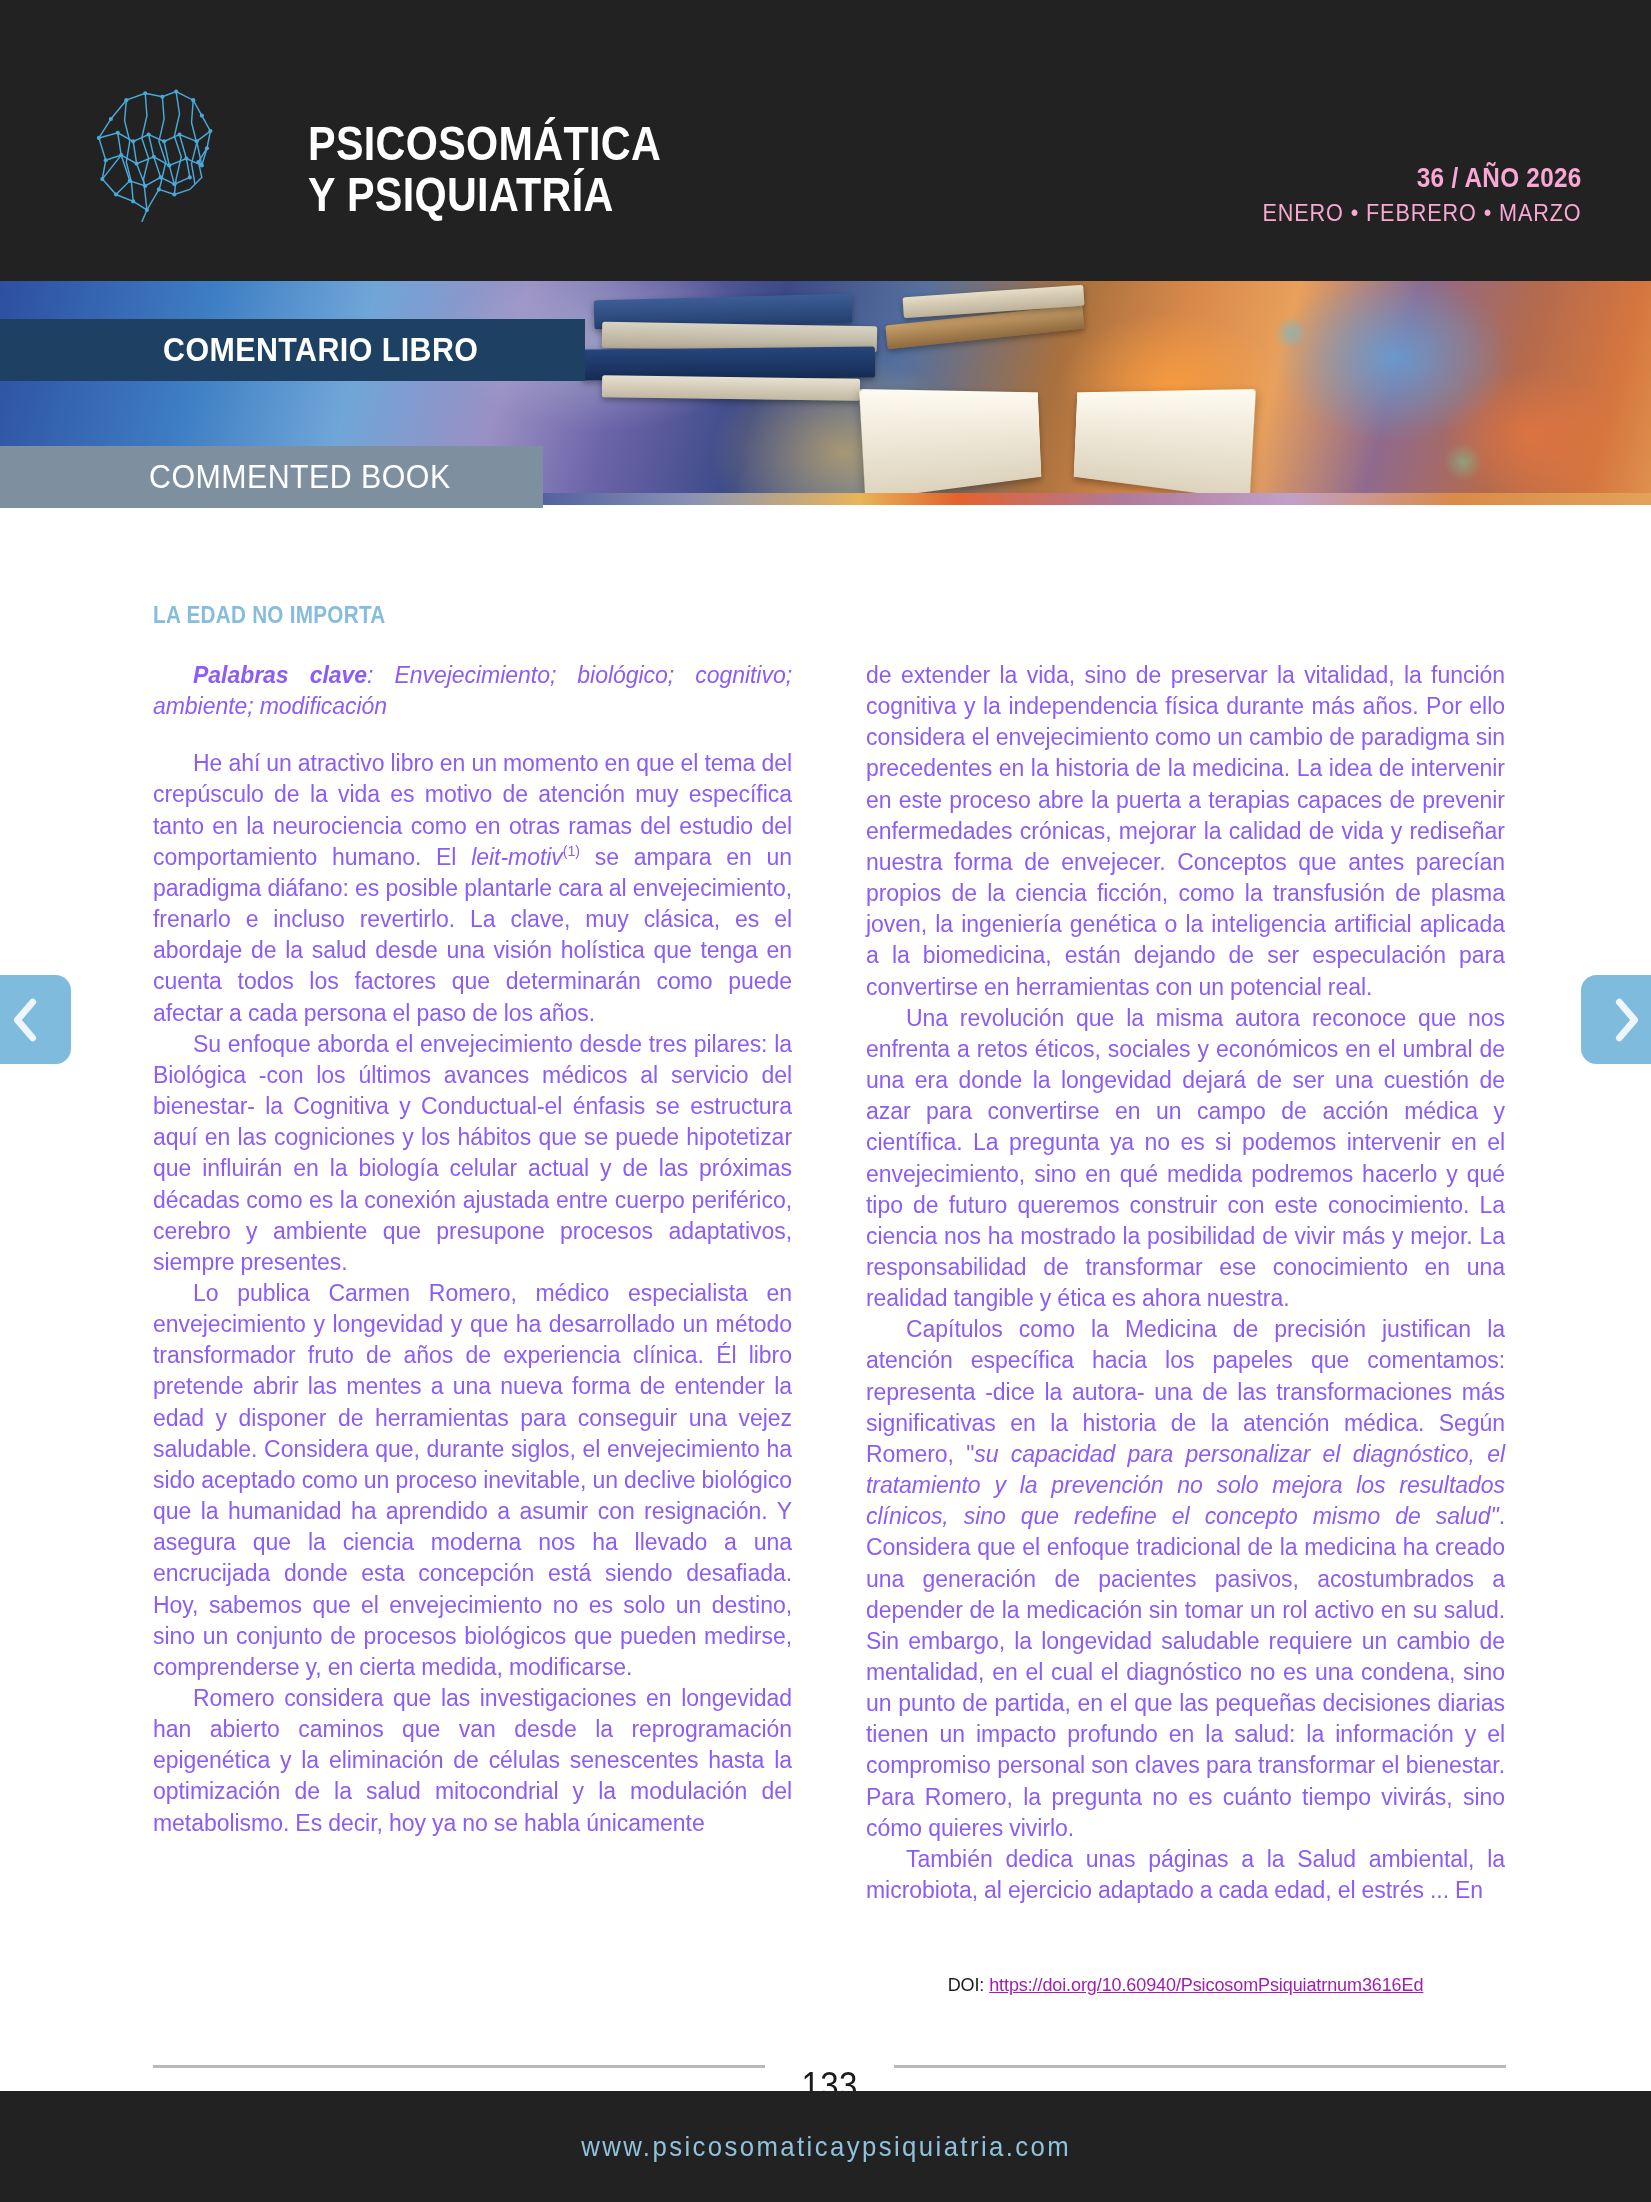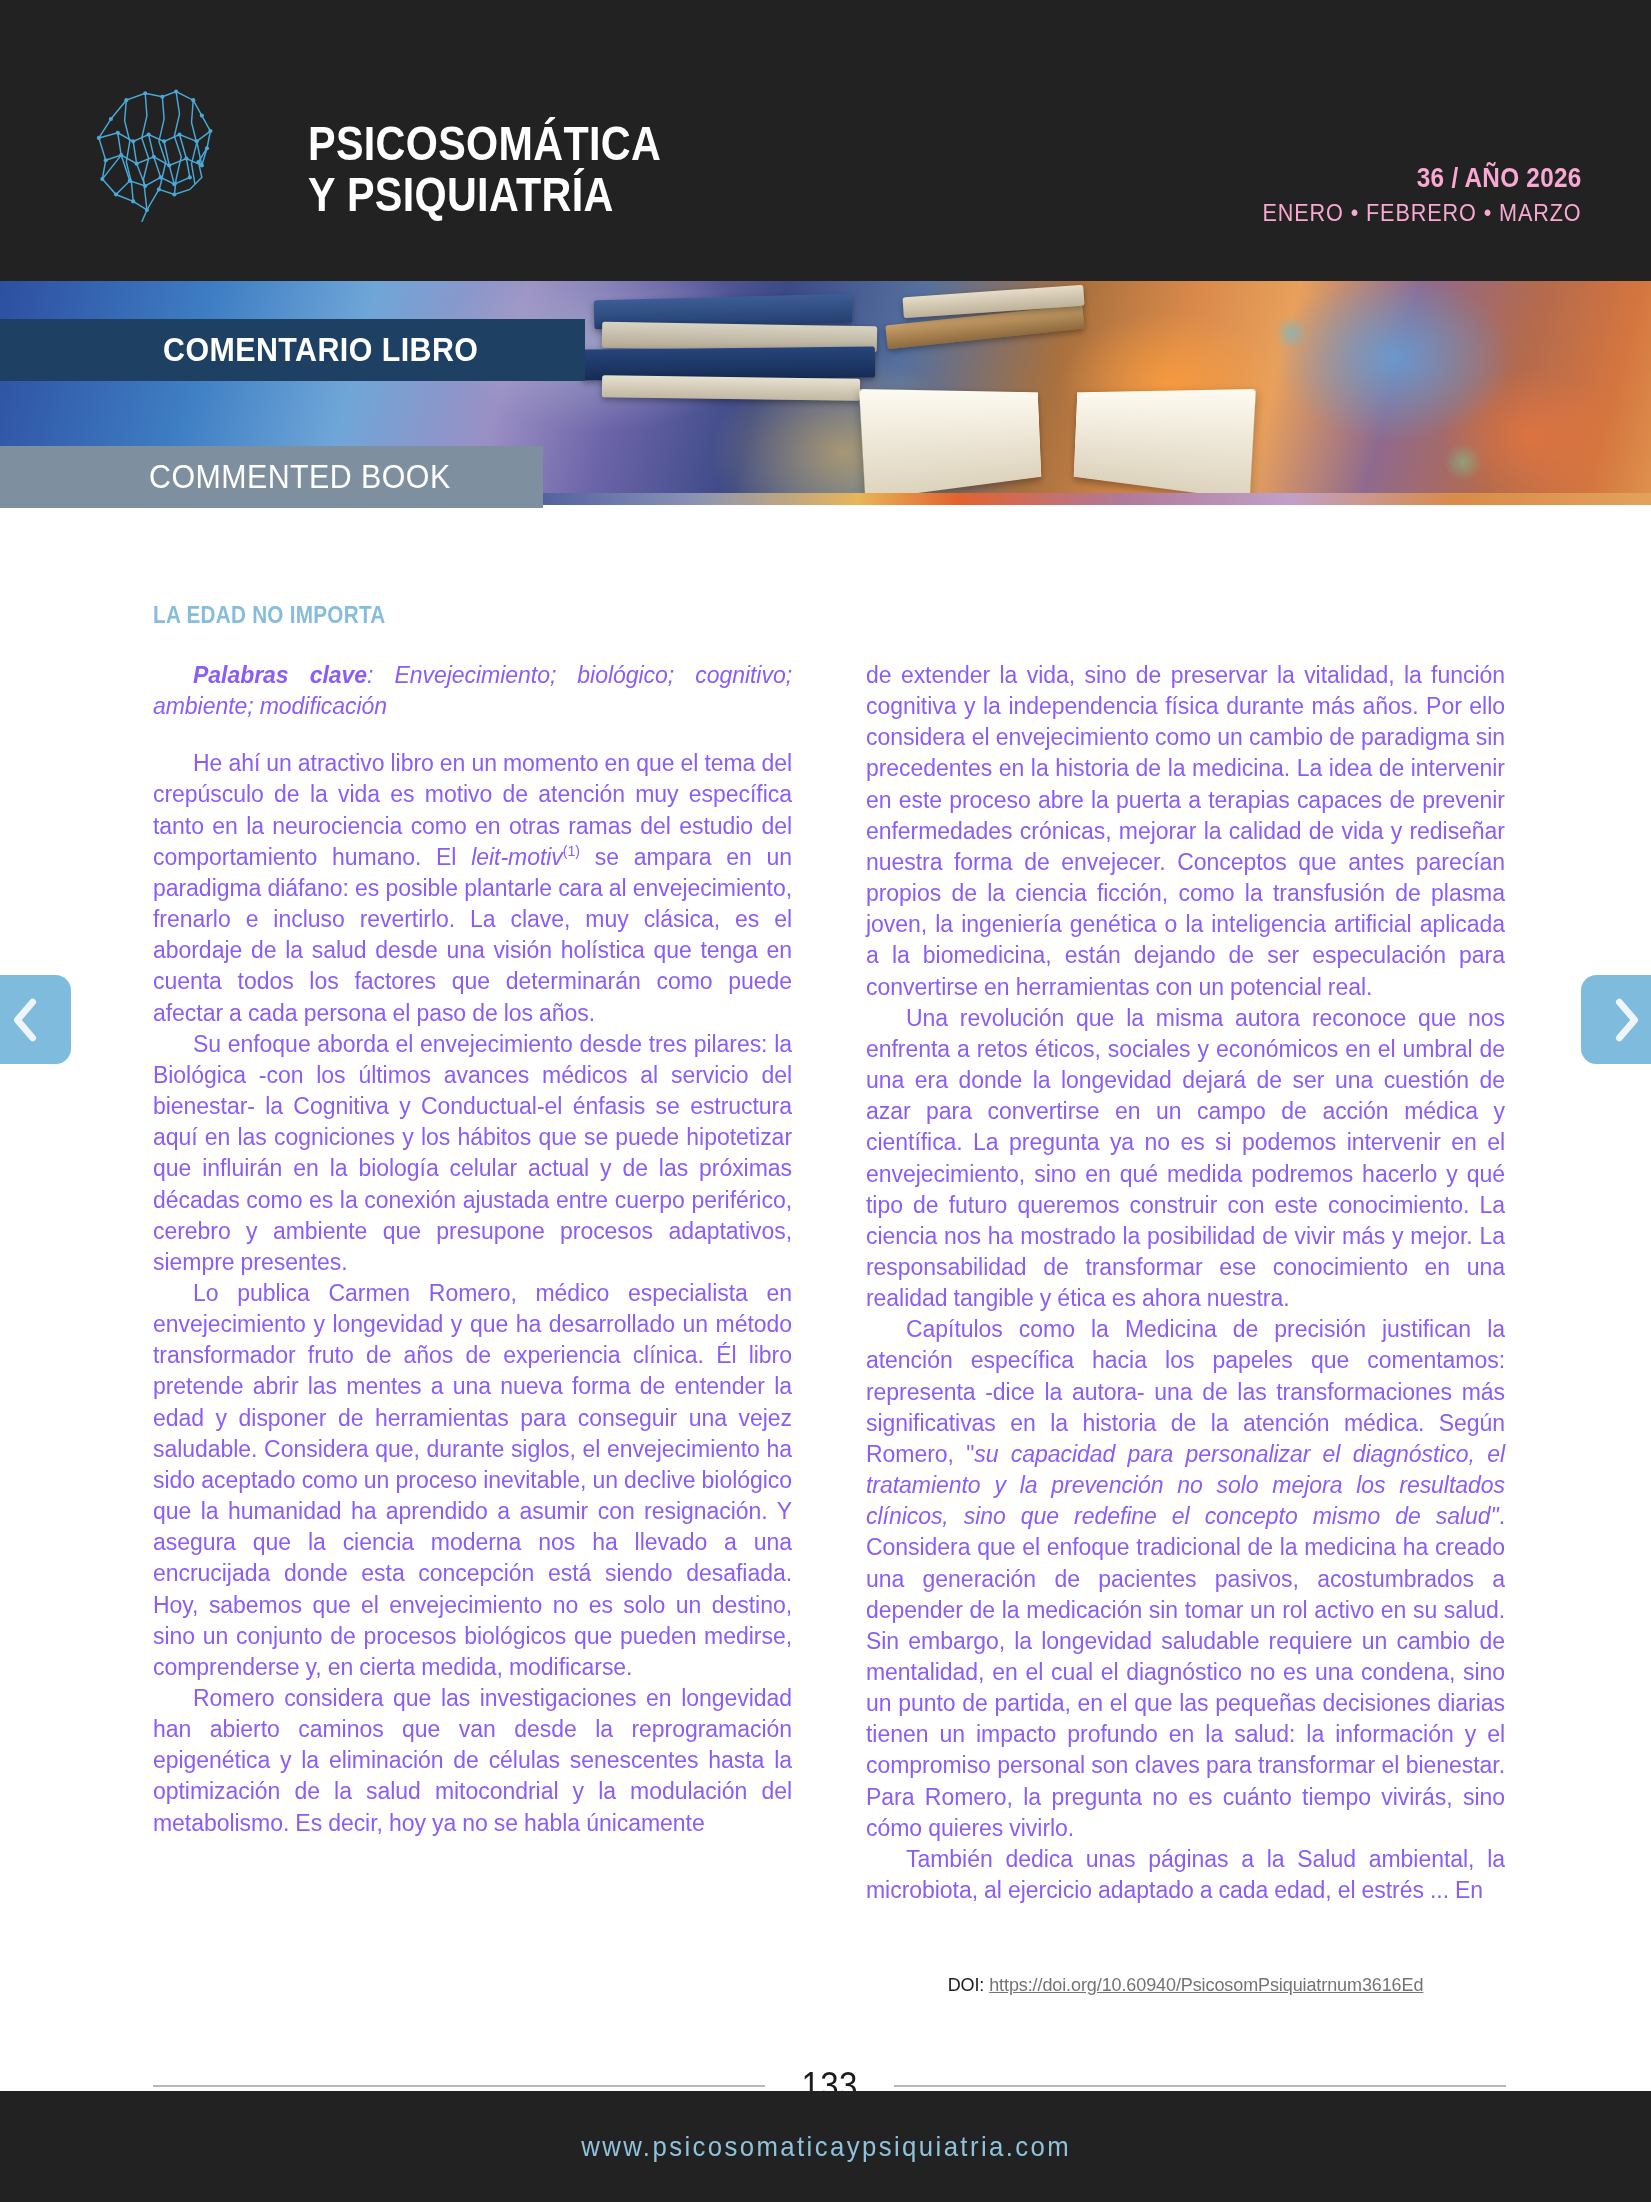--- a/index.html
+++ b/index.html
@@ -248,32 +248,32 @@
     left: 866px;
     top: 1975px;
     width: 639px;
     text-align: center;
     font-size: 18px;
     color: #1b1b1b;
     letter-spacing: -0.1px;
   }
   .doi-line .doi-label { font-weight: normal; }
   .doi-line .doi-url {
-    color: #737373;
+    color: #a21caf;
     text-decoration: underline;
   }
 
   
   .page-rule {
     position: absolute;
     left: 153px;
     top: 2065px;
     width: 1353px;
     display: flex;
-    align-items: center;
+    align-items: flex-start;
     gap: 34px;
   }
   .page-rule .rule {
     flex: 1;
     height: 2.6px;
     background: #b8b8b8;
   }
   .page-rule .pageno {
     font-size: 36px;
     color: #1b1b1b;

